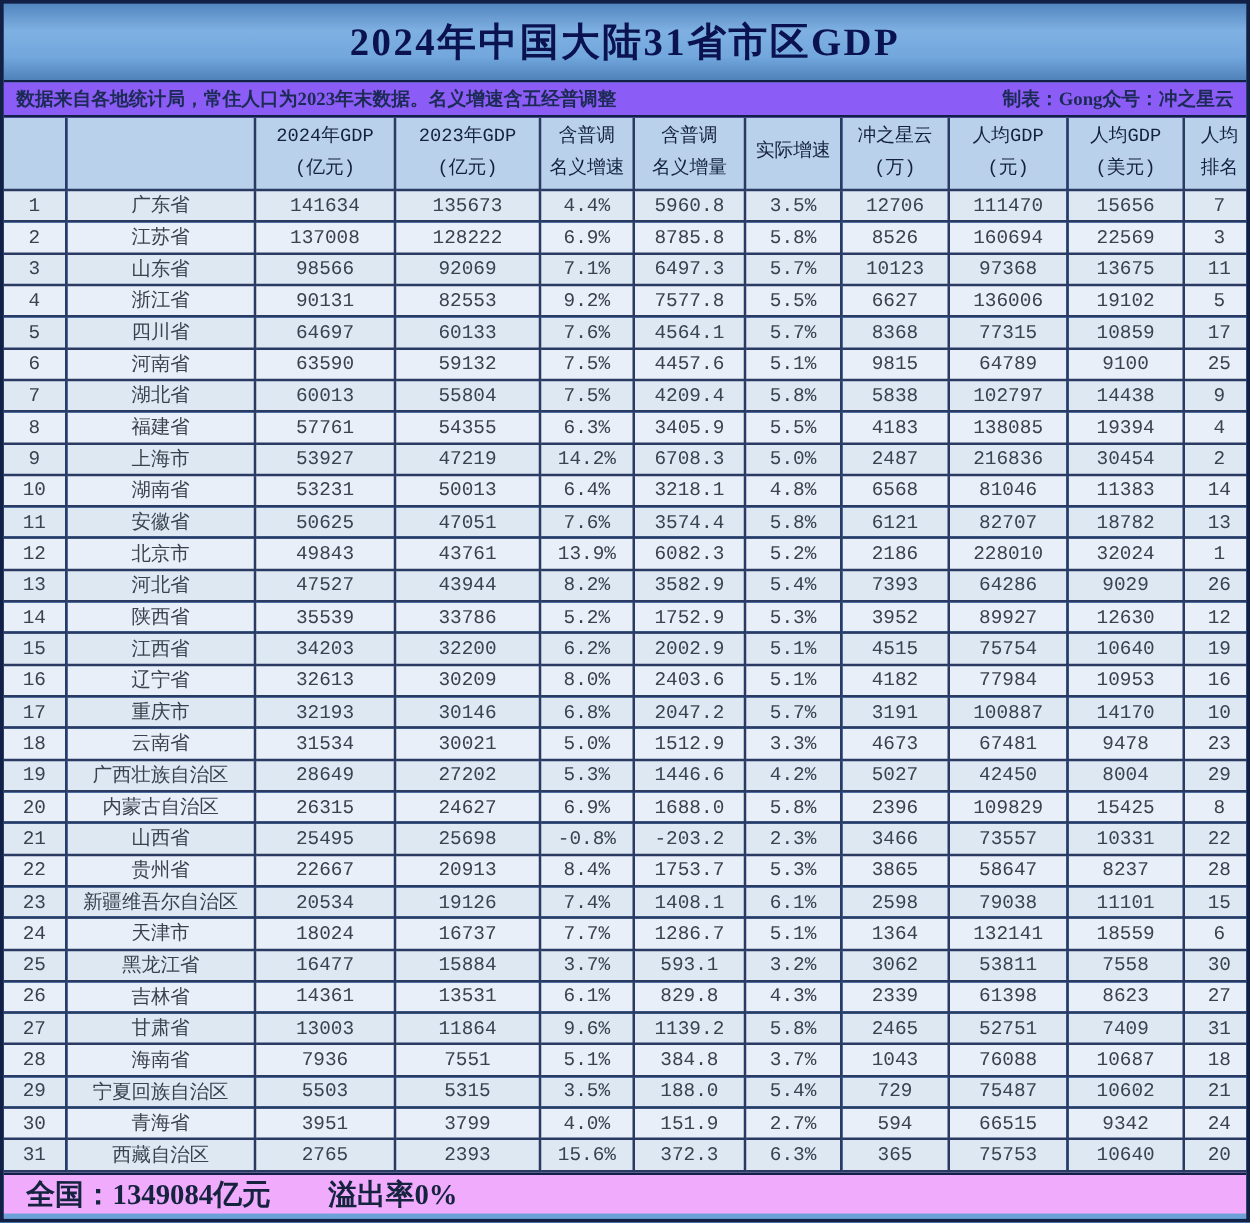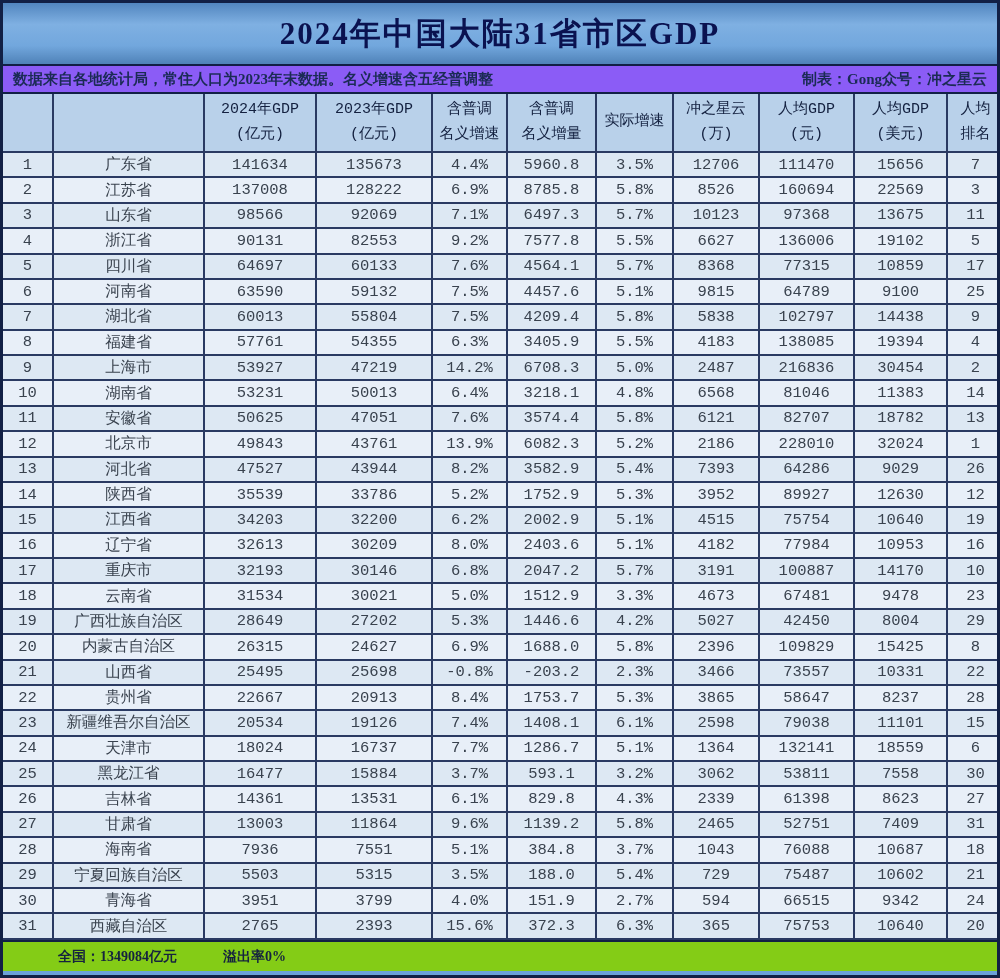--- a/index.html
+++ b/index.html
@@ -76,27 +76,27 @@
   }
   .hwrap span { display: block; line-height: 1.65; }
   tbody td {
     font-size: 15.5px;
     color: #39424e;
   }
   tbody tr.odd  td { background: #dde8f3; }
   tbody tr.even td { background: #e8eff8; }
   .footer-bar {
     flex: 0 0 31px;
-    background: #84cc16;
+    background: #f0abfc;
     border-top: 2px solid #122045;
     display: flex;
     align-items: center;
     gap: 46px;
-    padding-left: 55px;
-    font-size: 14px;
+    padding-left: 18px;
+    font-size: 23px;
     font-weight: bold;
     color: #15233f;
   }
   .bottom-strip { flex: 0 0 4px; background: #6ba1d8; }
 </style>
 </head>
 <body>
 
 <div class="page">
 

